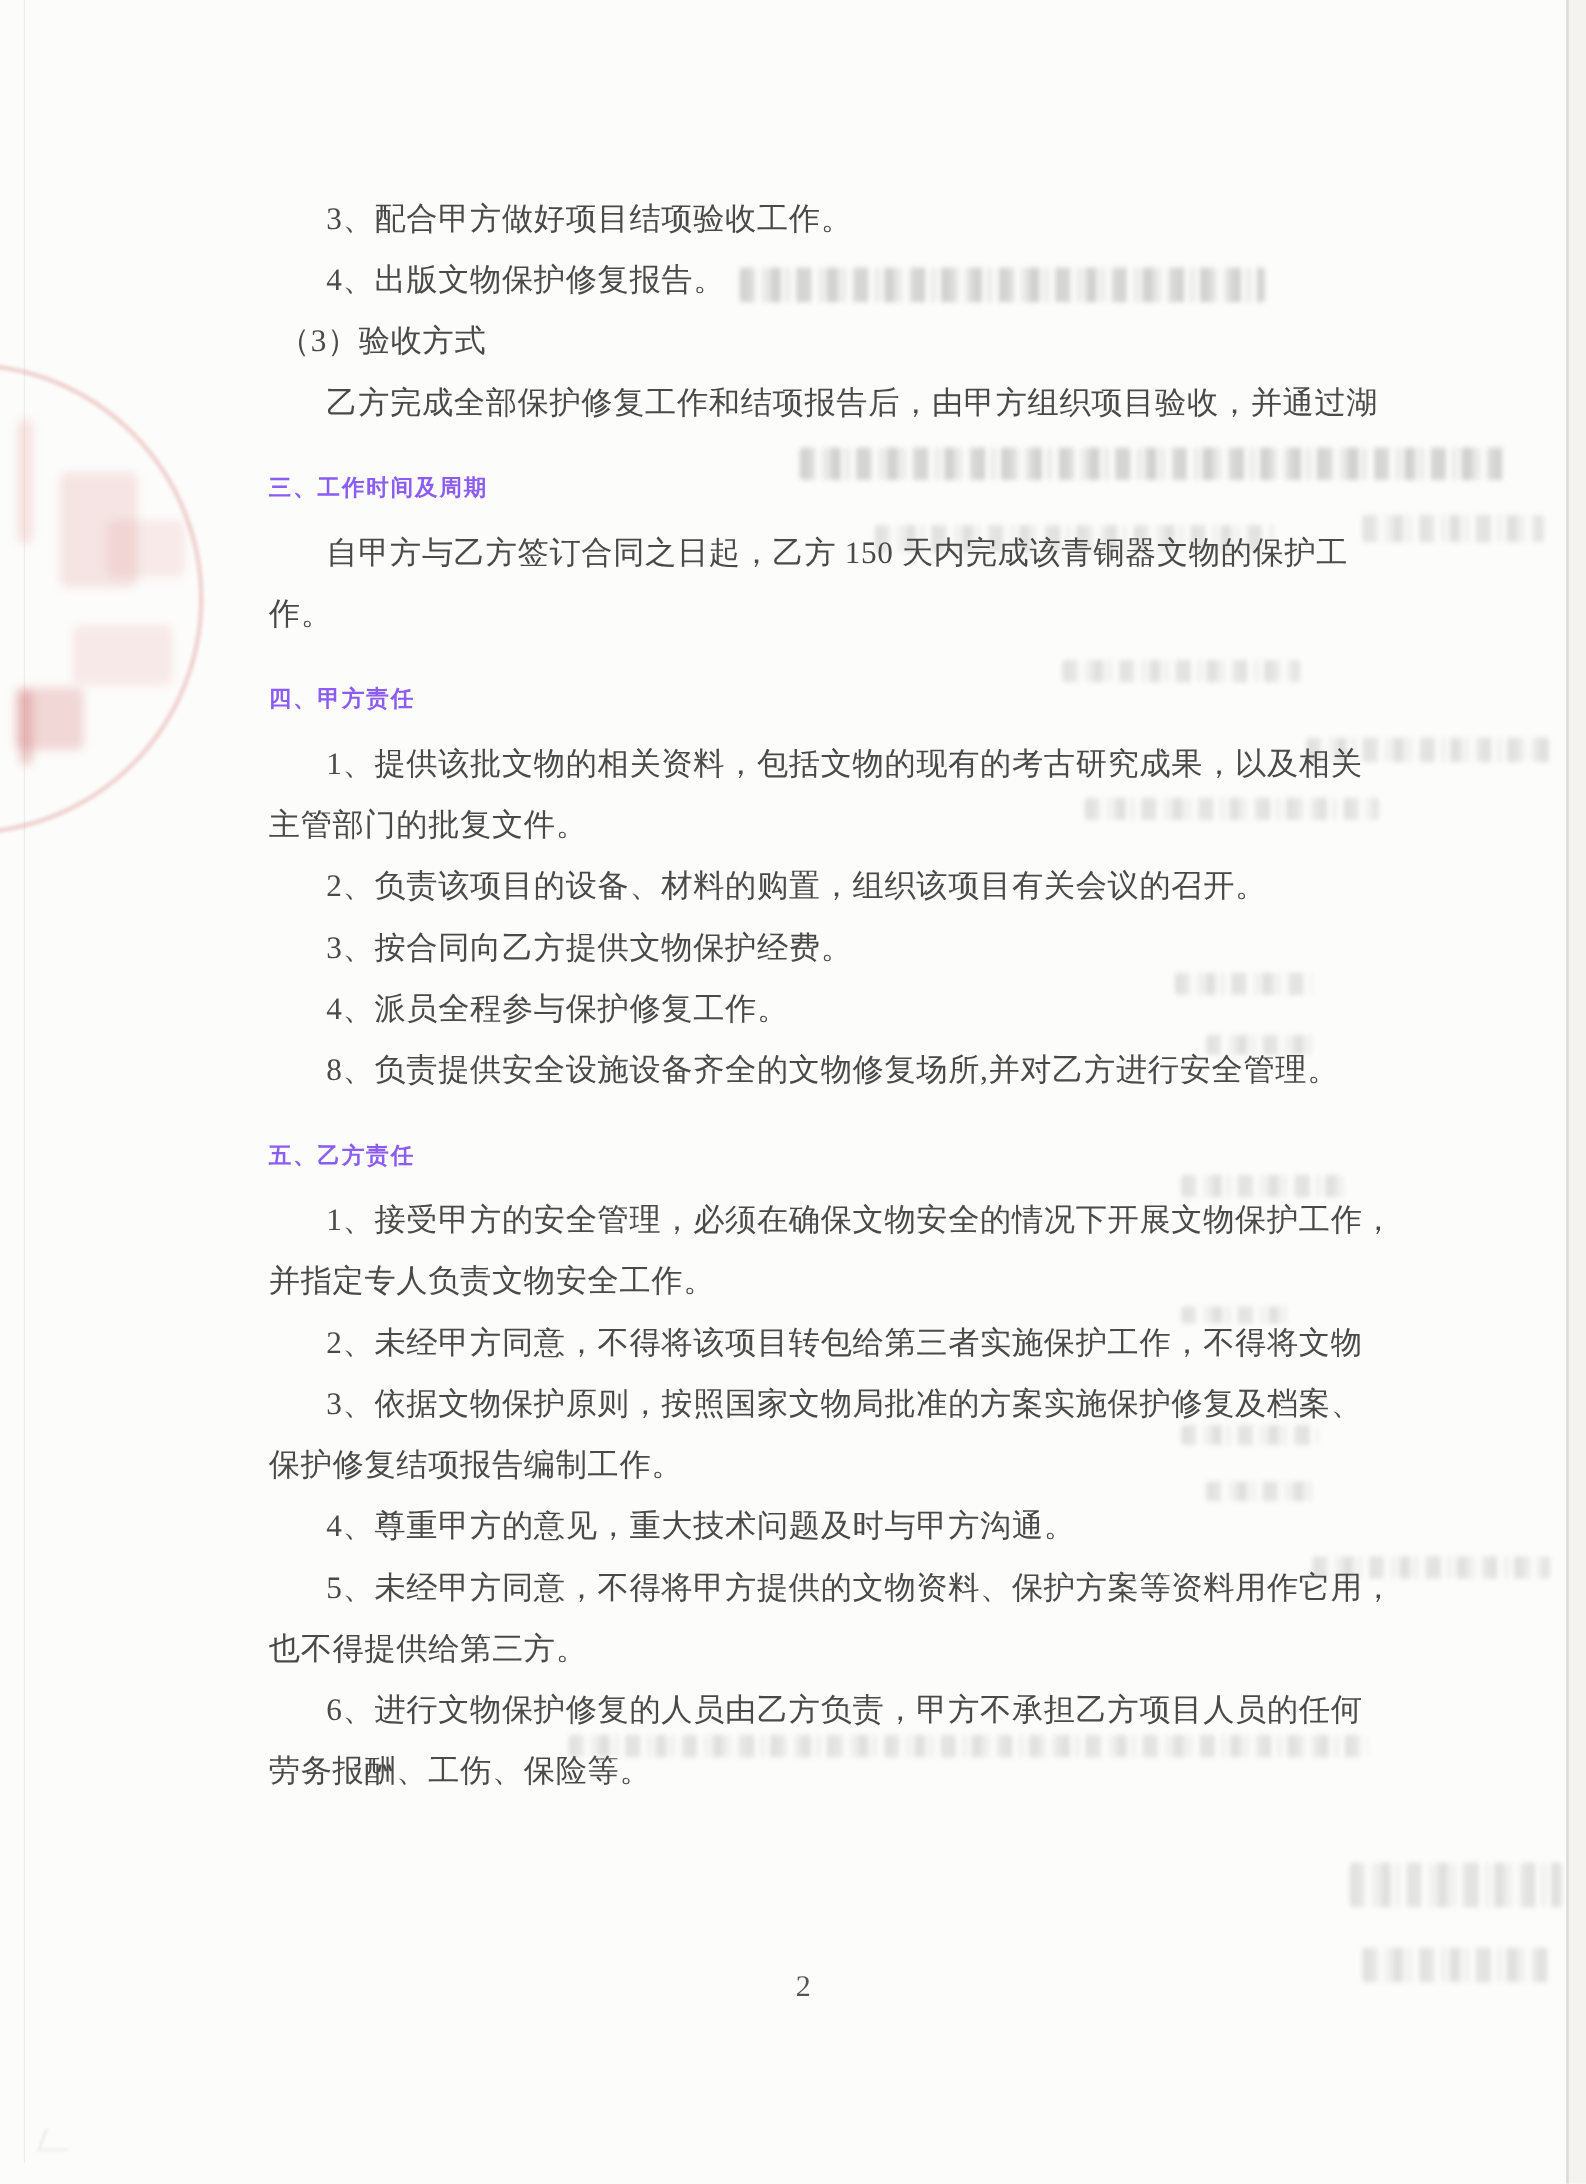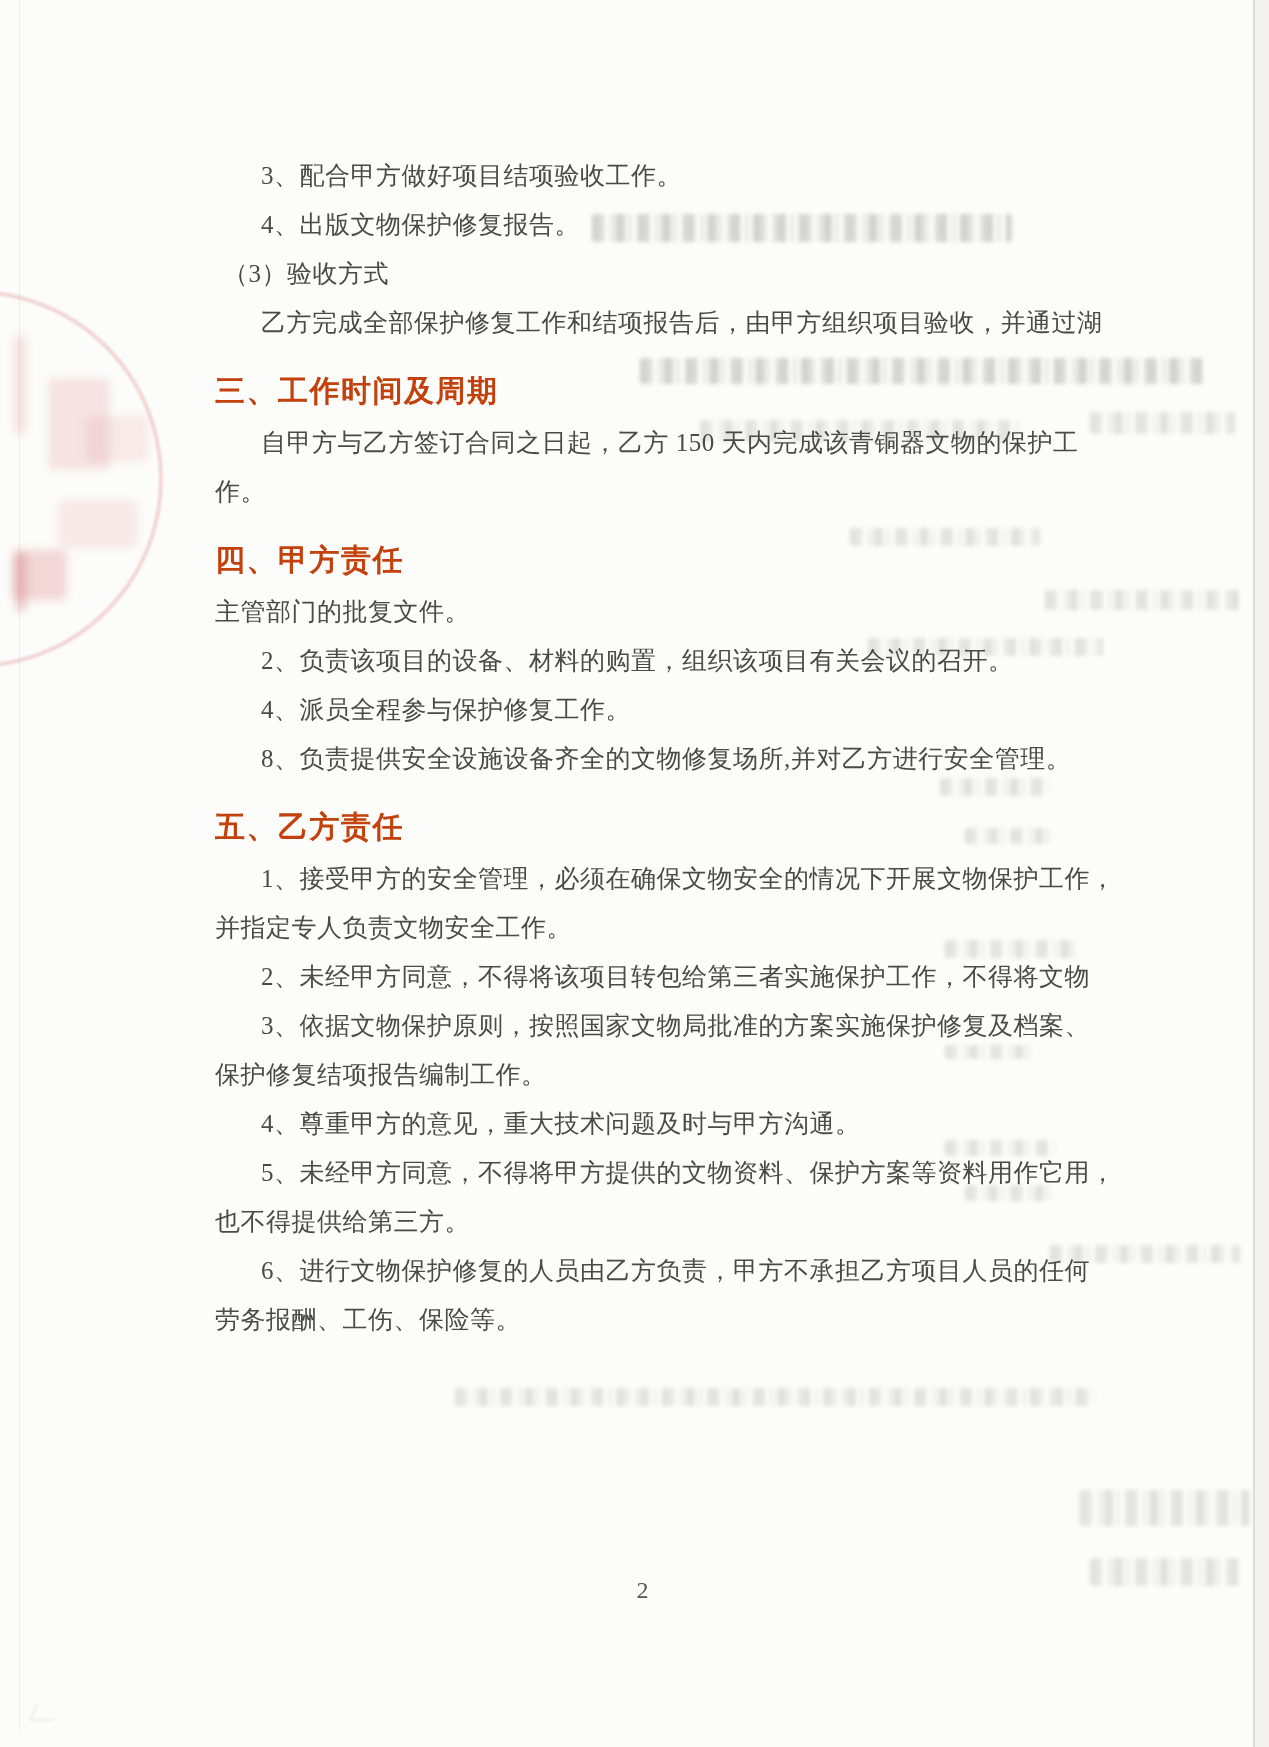--- a/index.html
+++ b/index.html
@@ -17,22 +17,22 @@
   .doc{
     position:absolute;
     left:215px;top:151px;width:880px;
     font-size:25px;line-height:49px;
     letter-spacing:0.5px;
   }
   .ln{white-space:nowrap;}
   .ind{text-indent:46px;}
   .ind-sm{text-indent:8px;}
   .hd{
-    font-weight:bold;color:#c2410c;
-    font-size:30px;letter-spacing:1.5px;
+    font-weight:bold;color:#8b5cf6;
+    font-size:18px;letter-spacing:1.5px;
     margin-top:19px;margin-bottom:3px;
   }
   .page-number{
     position:absolute;left:215px;top:1577px;width:855px;
     text-align:center;font-size:24px;color:#555;
   }
 
   
   .scan-strip{
     position:absolute;top:0;right:0;width:14px;height:1747px;
@@ -113,22 +113,24 @@
 
   <div class="doc">
     <div class="ln ind">3、配合甲方做好项目结项验收工作。</div>
     <div class="ln ind">4、出版文物保护修复报告。</div>
     <div class="ln ind-sm">（3）验收方式</div>
     <div class="ln ind">乙方完成全部保护修复工作和结项报告后，由甲方组织项目验收，并通过湖</div>
     <div class="ln hd">三、工作时间及周期</div>
     <div class="ln ind">自甲方与乙方签订合同之日起，乙方 150 天内完成该青铜器文物的保护工</div>
     <div class="ln">作。</div>
     <div class="ln hd">四、甲方责任</div>
+    <div class="ln ind">1、提供该批文物的相关资料，包括文物的现有的考古研究成果，以及相关</div>
     <div class="ln">主管部门的批复文件。</div>
     <div class="ln ind">2、负责该项目的设备、材料的购置，组织该项目有关会议的召开。</div>
+    <div class="ln ind">3、按合同向乙方提供文物保护经费。</div>
     <div class="ln ind">4、派员全程参与保护修复工作。</div>
     <div class="ln ind">8、负责提供安全设施设备齐全的文物修复场所,并对乙方进行安全管理。</div>
     <div class="ln hd">五、乙方责任</div>
     <div class="ln ind">1、接受甲方的安全管理，必须在确保文物安全的情况下开展文物保护工作，</div>
     <div class="ln">并指定专人负责文物安全工作。</div>
     <div class="ln ind">2、未经甲方同意，不得将该项目转包给第三者实施保护工作，不得将文物</div>
     <div class="ln ind">3、依据文物保护原则，按照国家文物局批准的方案实施保护修复及档案、</div>
     <div class="ln">保护修复结项报告编制工作。</div>
     <div class="ln ind">4、尊重甲方的意见，重大技术问题及时与甲方沟通。</div>
     <div class="ln ind">5、未经甲方同意，不得将甲方提供的文物资料、保护方案等资料用作它用，</div>

